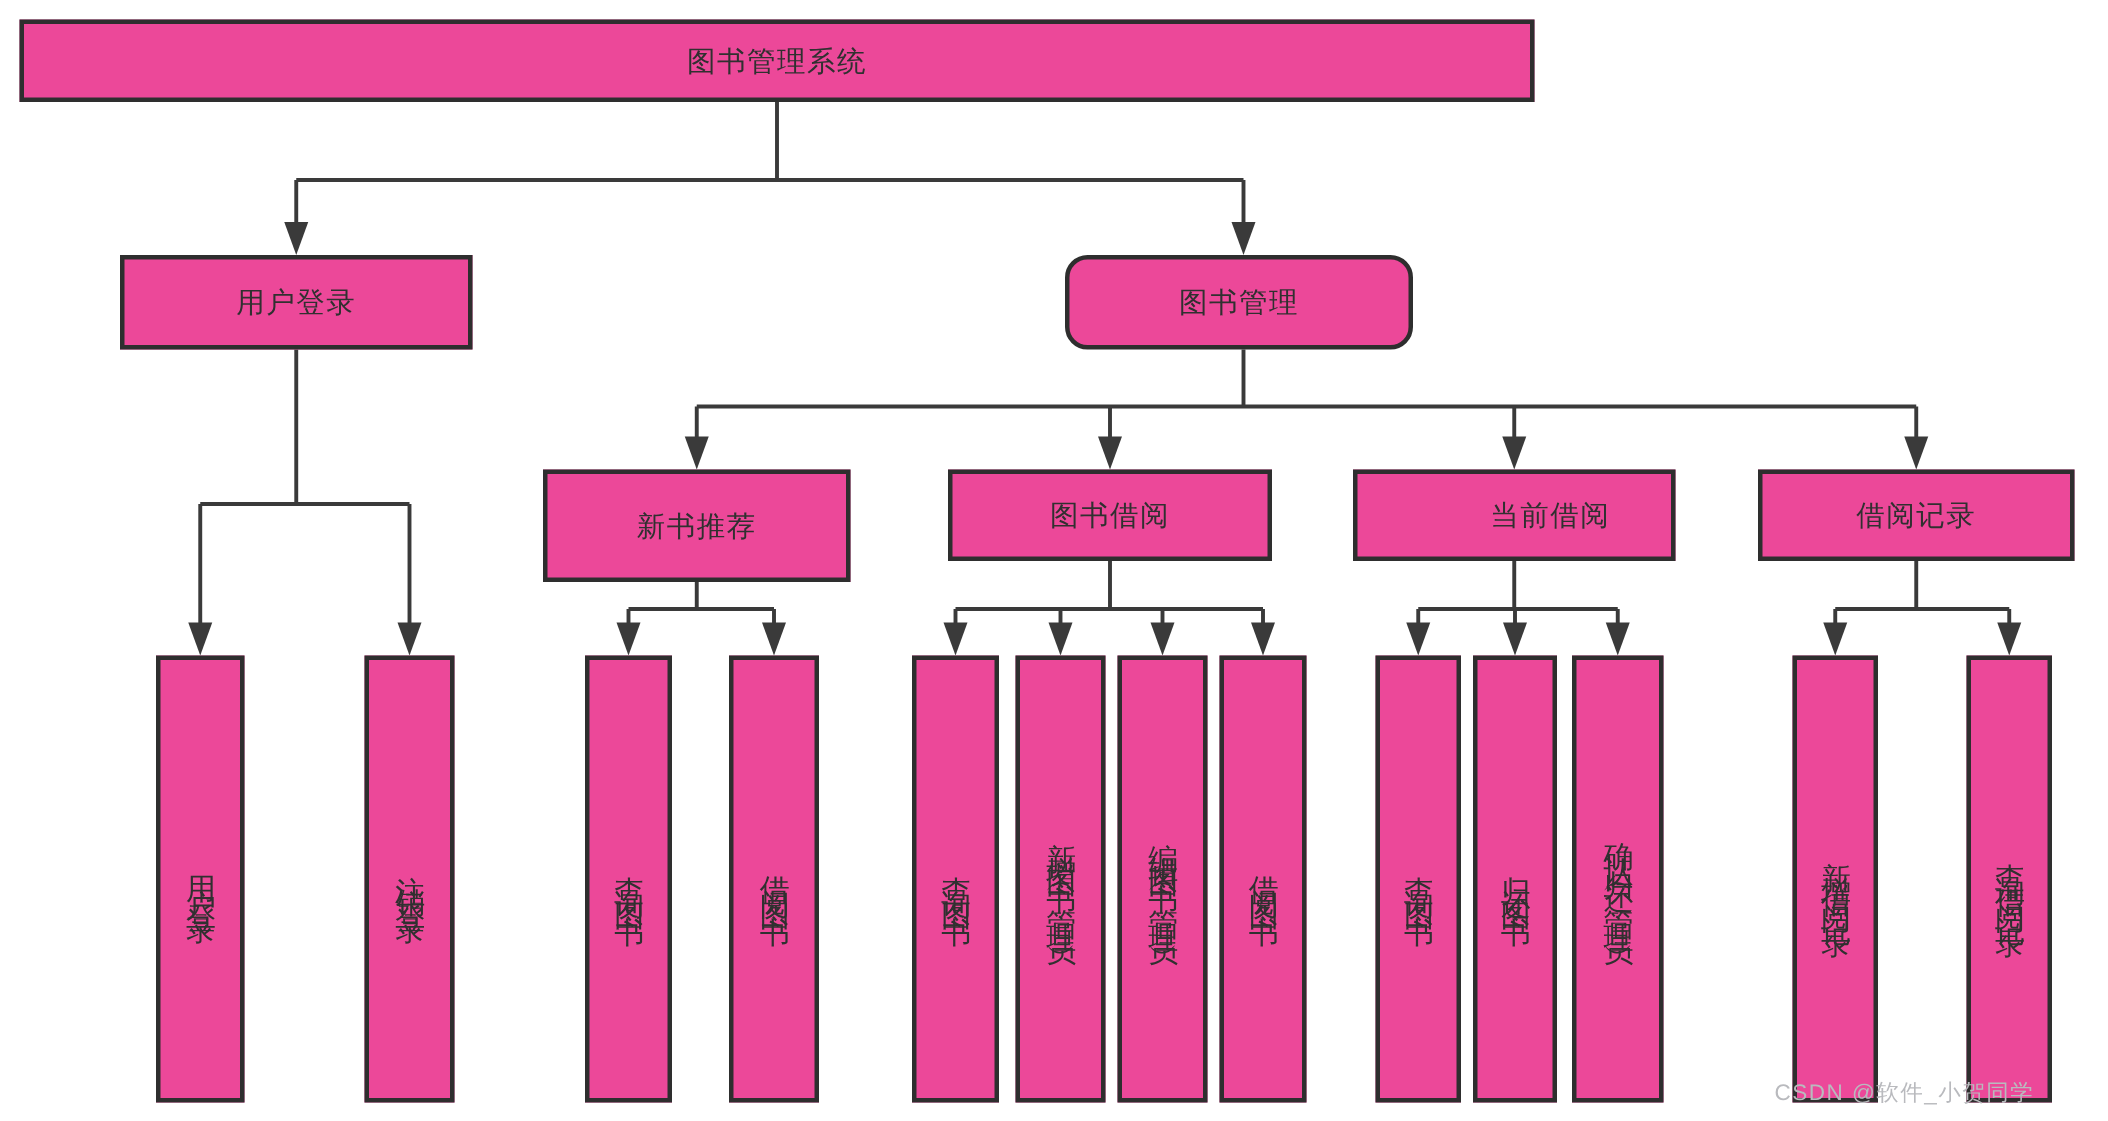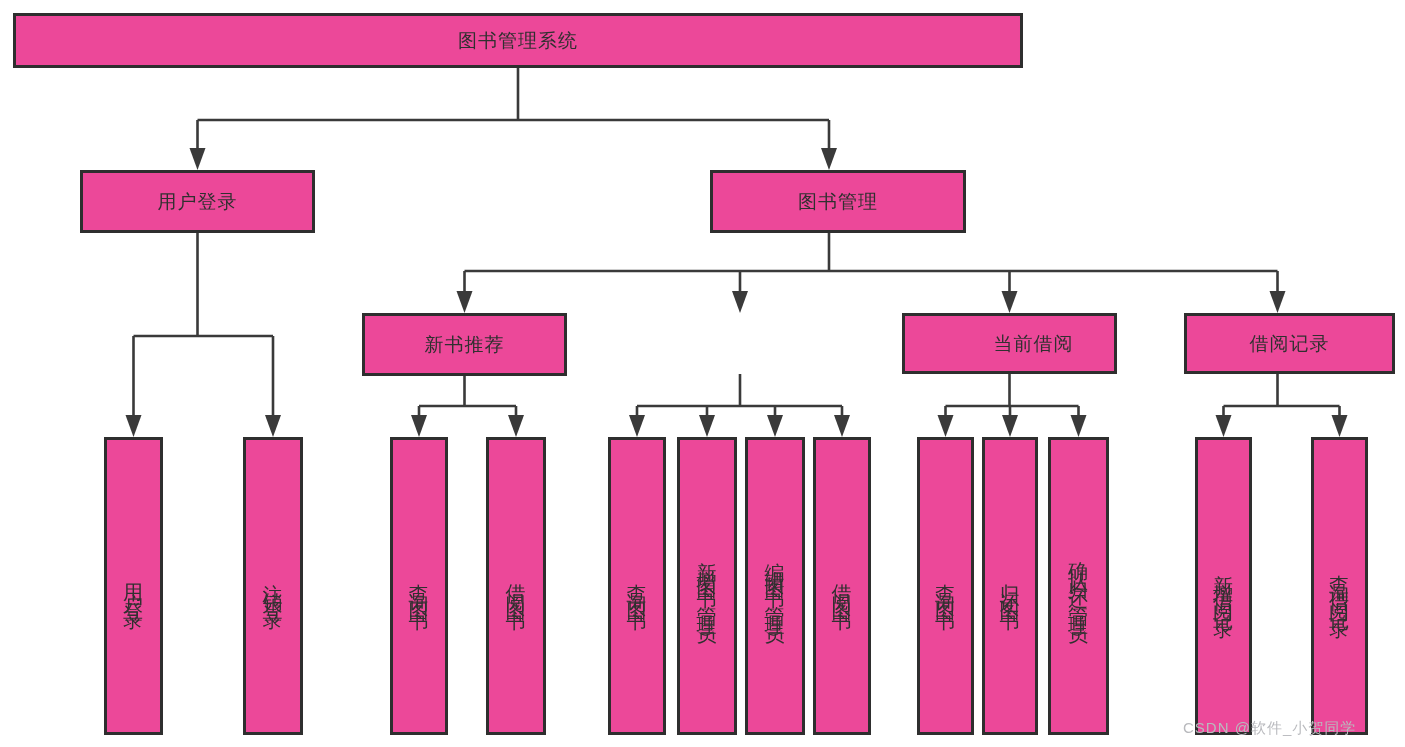--- a/index.html
+++ b/index.html
@@ -91,25 +91,26 @@
       <polygon points="1002,415 1018,415 1010,437"></polygon>
       <polygon points="1070.5,415 1086.5,415 1078.5,437"></polygon>
       <polygon points="1215.5,415 1231.5,415 1223.5,437"></polygon>
       <polygon points="1331.5,415 1347.5,415 1339.5,437"></polygon>
     </g>
   </svg>
 
   <div class="node hnode" style="left:13px;top:13px;width:1010px;height:55px;">图书管理系统</div>
 
   <div class="node hnode" style="left:80px;top:170px;width:235px;height:63px;">用户登录</div>
-  <div class="node hnode" style="left:710px;top:170px;width:256px;height:63px;">图书管理</div>
+  <div class="node hnode" style="left:710px;top:170px;width:232px;height:63px;border-radius:15px;">图书管理</div>
 
-  <div class="node hnode" style="left:362px;top:313px;width:205px;height:63px;text-align:right;">新书推荐</div>
+  <div class="node hnode" style="left:362px;top:313px;width:205px;height:75px;text-align:right;">新书推荐</div>
+  <div class="node hnode" style="left:632px;top:313px;width:216px;height:61px;">图书借阅</div>
   <div class="node hnode" style="left:902px;top:313px;width:215px;height:61px;padding-left:48px;">当前借阅</div>
-  <div class="node hnode" style="left:1172px;top:313px;width:211px;height:61px;margin-left:12px;">借阅记录</div>
+  <div class="node hnode" style="left:1172px;top:313px;width:211px;height:61px;">借阅记录</div>
 
   <div class="node vnode" style="left:104px;width:59px;">用户登录</div>
   <div class="node vnode" style="left:243px;width:60px;">注销登录</div>
 
   <div class="node vnode" style="left:390px;width:58px;">查询图书</div>
   <div class="node vnode" style="left:486px;width:60px;">借阅图书</div>
 
   <div class="node vnode" style="left:608px;width:58px;">查询图书</div>
   <div class="node vnode" style="left:677px;width:60px;">新增图书（管理员）</div>
   <div class="node vnode" style="left:745px;width:60px;">编辑图书（管理员）</div>

